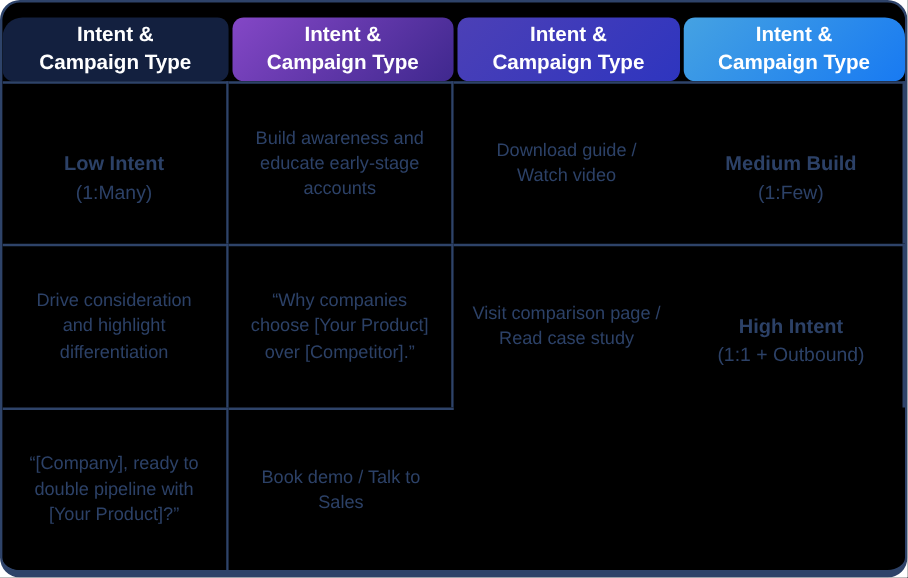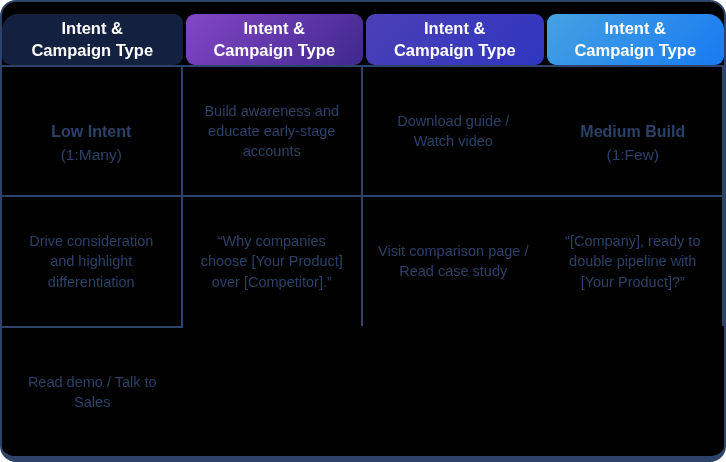--- a/index.html
+++ b/index.html
@@ -83,16 +83,20 @@
   <div class="cell lastcol">Download guide / Watch video</div>
 
   <div class="cell">
     <span class="row-title">Medium Build</span>
     <span class="row-subtitle">(1:Few)</span>
   </div>
   <div class="cell">Drive consideration and highlight differentiation</div>
   <div class="cell">“Why companies choose [Your Product] over [Competitor].”</div>
   <div class="cell lastcol">Visit comparison page / Read case study</div>
 
+  <div class="cell">
+    <span class="row-title">High Intent</span>
+    <span class="row-subtitle">(1:1 + Outbound)</span>
+  </div>
   <div class="cell">“[Company], ready to double pipeline with [Your Product]?”</div>
-  <div class="cell lastcol">Read demo / Talk to Sales</div>
+  <div class="cell lastcol">Book demo / Talk to Sales</div>
 
 </div>
 
 </body></html>

